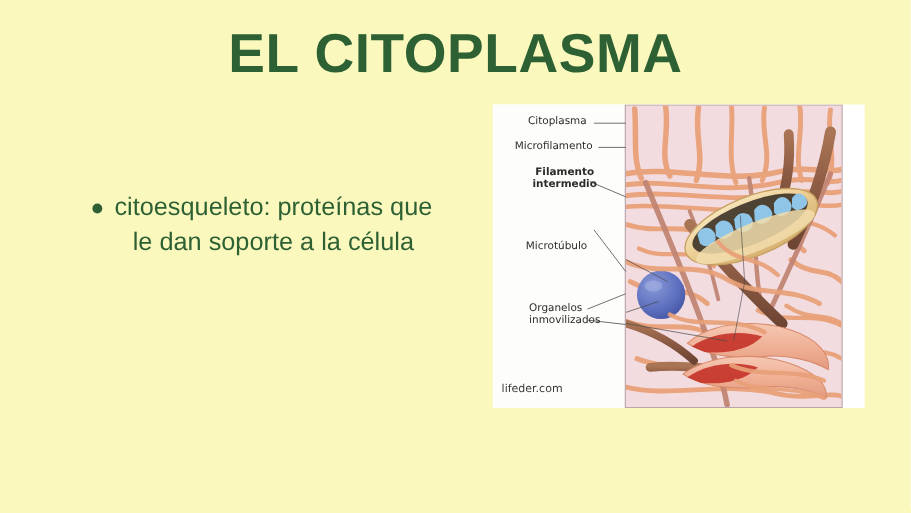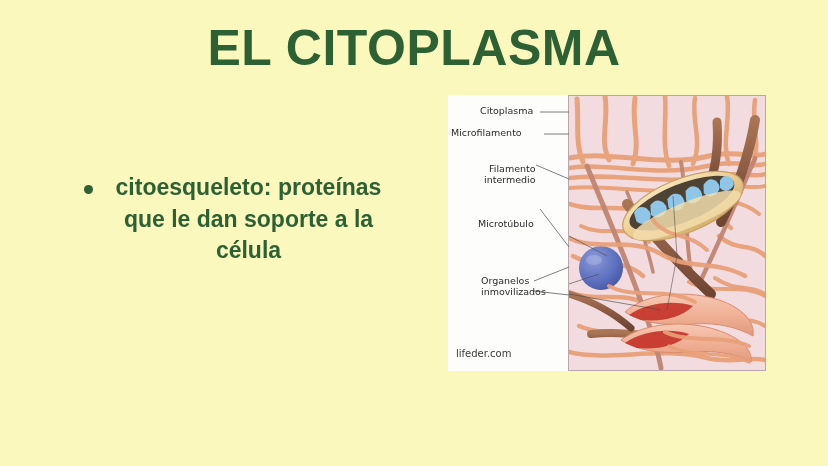--- a/index.html
+++ b/index.html
@@ -50,36 +50,37 @@
     border-radius: 50%;
     background: #2D6033;
     margin-top: 13px;
     margin-left: 24px;
     flex: 0 0 auto;
   }
   .bullet-text {
     flex: 1 1 auto;
     text-align: center;
     font-size: 23px;
-    font-weight: bold;
+    font-weight: normal;
     color: #2D6033;
     line-height: 1.38;
     padding-left: 10px;
     padding-right: 6px;
   }
 
   
   #figure {
     position: absolute;
     left: 448px;
     top: 95px;
     width: 318px;
     height: 276px;
     background: #FFFFFF;
     overflow: hidden;
+    padding-left: 20px;
   }
   #figure-label-pane {
     position: absolute;
     left: 0; top: 0;
     width: 120px;
     height: 276px;
     background: #FDFDFB;
   }
   #figure-art {
     position: absolute;
@@ -94,22 +95,22 @@
   }
   .fig-label {
     position: absolute;
     font-size: 9.5px;
     color: #2B2B2B;
     line-height: 1.18;
     white-space: pre-line;
     font-family: "DejaVu Sans", sans-serif;
   }
   #label-citoplasma     { left: 32px;  top: 10px;  }
-  #label-microfilamento { left: 3px;   top: 32px;  }
-  #label-filamento      { left: 36px;  top: 68px;  text-align:right; }
+  #label-microfilamento { left: 20px;   top: 32px;  }
+  #label-filamento      { left: 36px;  top: 56px;  text-align:center;font-weight:bold; }
   #label-microtubulo    { left: 30px;  top: 123px; }
   #label-organelos      { left: 21px;  top: 180px; margin-left: 12px; }
   #watermark {
     position: absolute;
     left: 8px;
     top: 253px;
     font-size: 10px;
     color: #3A3A3A;
     font-family: "DejaVu Sans", sans-serif;
   }

